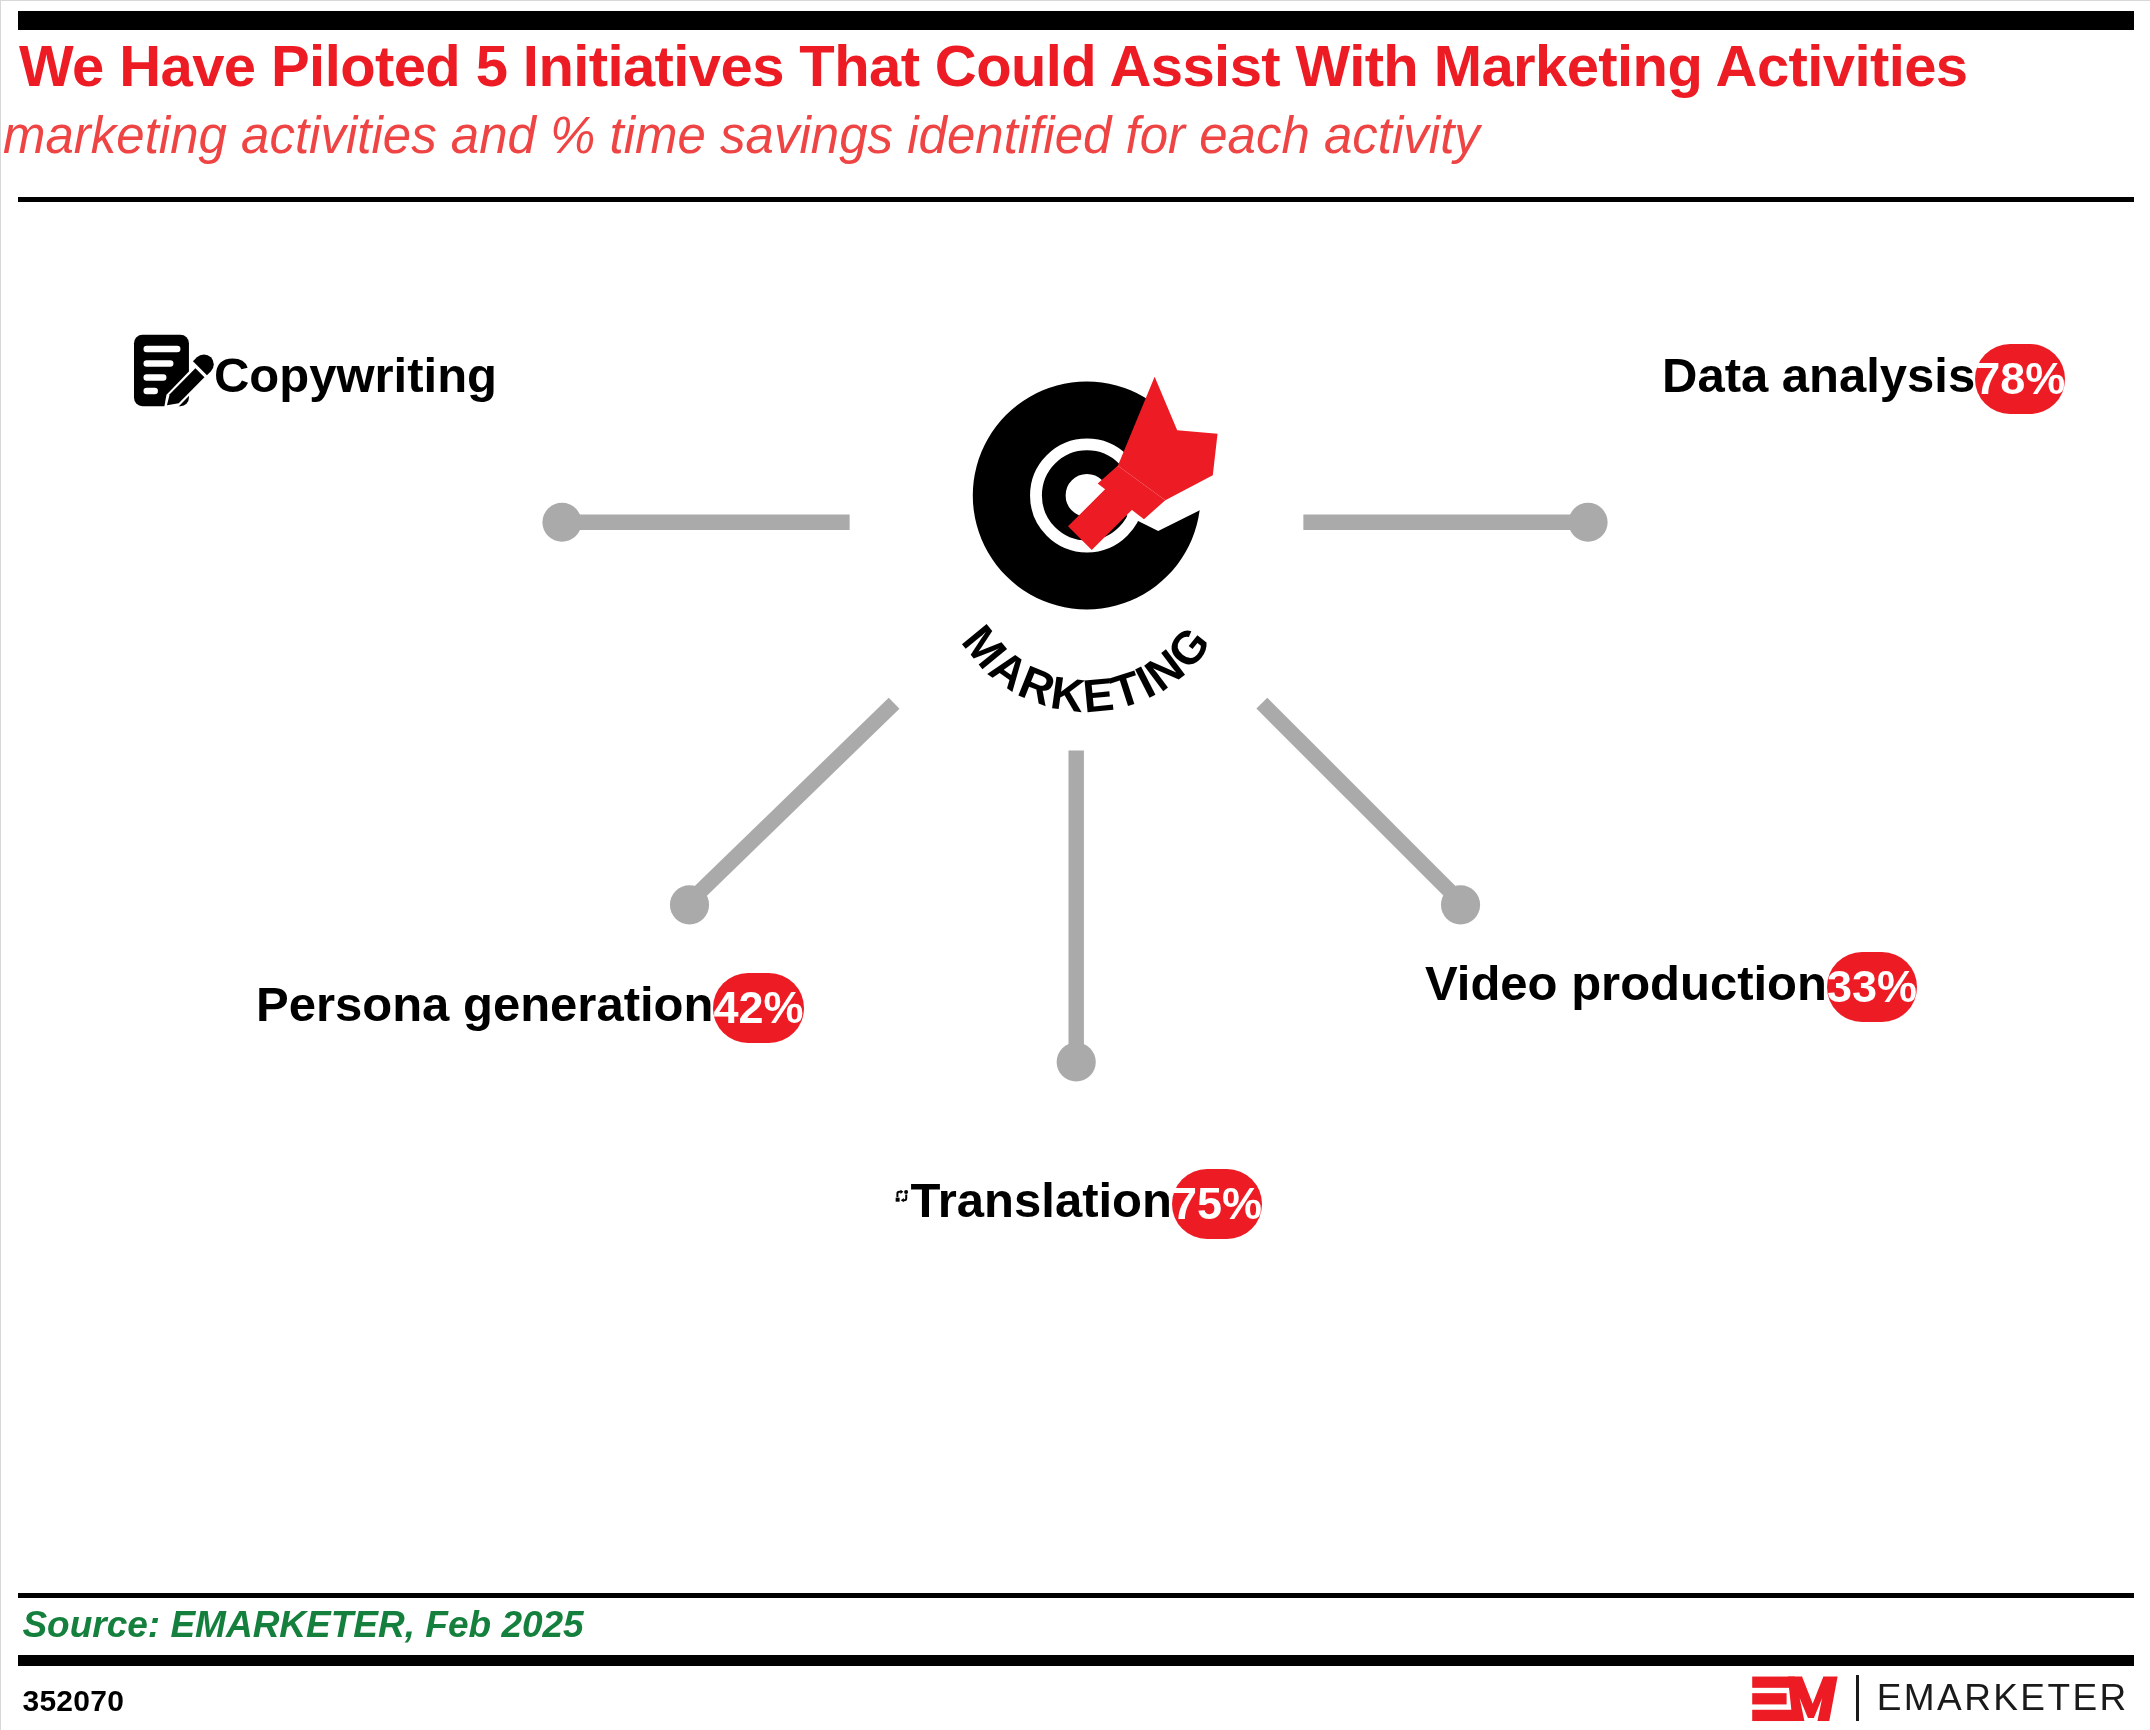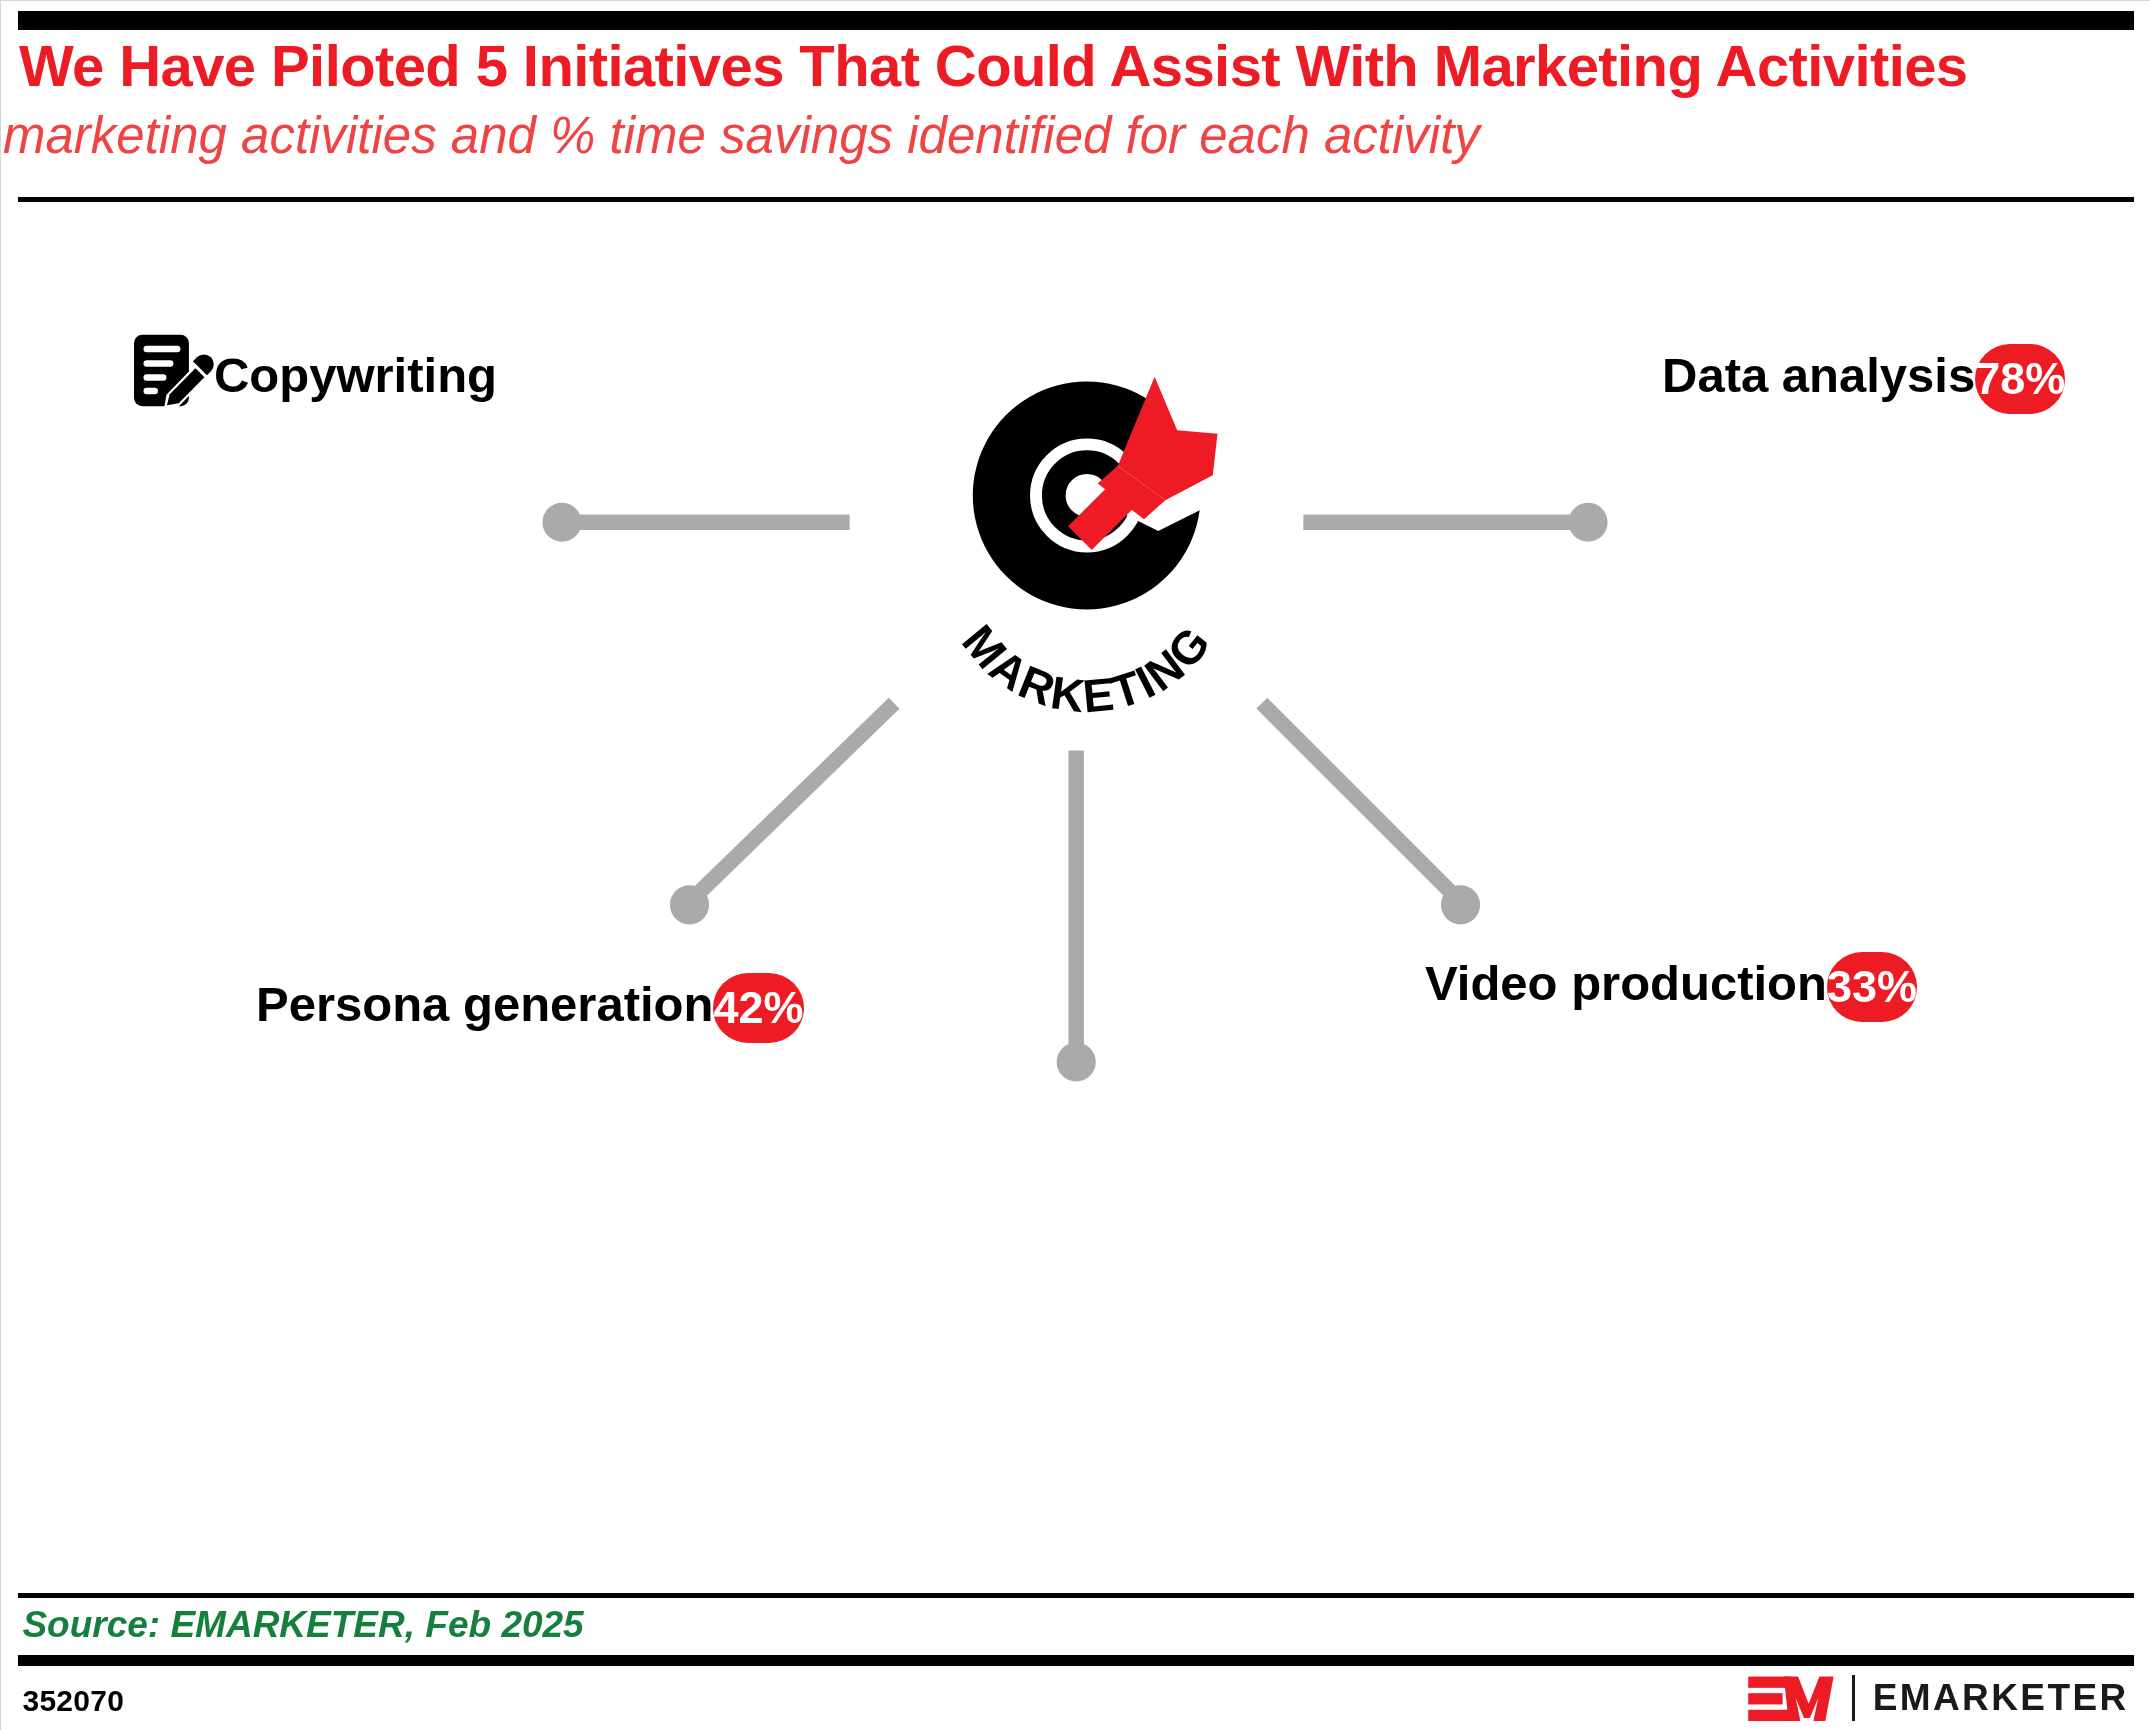--- a/index.html
+++ b/index.html
@@ -181,21 +181,21 @@
     height: 50px;
   }
   .brand-divider {
     width: 3px;
     height: 46px;
     background: #1a1a1a;
     margin: 0 18px 0 15.4px;
   }
   .brand-word {
     font-size: 37px;
-    font-weight: bold;
+    font-weight: normal;
     letter-spacing: 2.4px;
     color: #1a1a1a;
   }
 </style>
 </head>
 <body>
 
 <div id="page">
 
   <div class="top-bar"></div>
@@ -291,20 +291,35 @@
         <rect x="42" y="40" width="154" height="150" fill="#ffffff"></rect>
         <ellipse cx="119" cy="84" rx="34" ry="38" fill="#000000"></ellipse>
         <path d="M 60 186 a 59 56 0 0 1 118 0 Z" fill="#000000"></path>
         <rect x="54" y="218" width="130" height="24" rx="12" fill="#ffffff"></rect>
         <rect x="54" y="256" width="94" height="24" rx="12" fill="#ffffff"></rect>
       </svg>
       <div class="node-label">Persona generation</div>
       <div class="pill">42%</div>
     </div>
 
+    <div class="node" id="node-translation">
+      <svg class="node-icon" width="178" height="160" viewBox="0 0 300 270">
+
+        <path d="M 44 156 L 44 92 a 52 52 0 0 1 52 -52 L 136 40 L 136 76 L 96 76 a 16 16 0 0 0 -16 16 L 80 156 Z" fill="#000000"></path>
+        <path d="M 118 20 L 170 60 L 118 100 Z" fill="#000000"></path>
+        <rect x="30" y="166" width="72" height="72" fill="#000000"></rect>
+
+        <circle cx="220" cy="62" rx="36" r="36" fill="#000000"></circle>
+
+        <path d="M 204 106 L 240 106 L 240 178 a 52 52 0 0 1 -52 52 L 164 230 L 164 194 L 188 194 a 16 16 0 0 0 16 -16 Z" fill="#000000"></path>
+        <path d="M 176 170 L 124 210 L 176 250 Z" fill="#000000"></path>
+      </svg>
+      <div class="node-label">Translation</div>
+      <div class="pill">75%</div>
+    </div>
 
     <div class="node" id="node-video">
       <svg class="node-icon" width="184" height="148" viewBox="0 0 310 250">
         <rect x="34" y="34" width="244" height="150" rx="20" fill="#000000"></rect>
         <path d="M 130 84 L 192 116 L 130 150 Z" fill="#ffffff"></path>
         <rect x="26" y="206" width="260" height="18" rx="9" fill="#000000"></rect>
         <circle cx="66" cy="215" r="22" fill="#000000"></circle>
       </svg>
       <div class="node-label">Video production</div>
       <div class="pill">33%</div>

